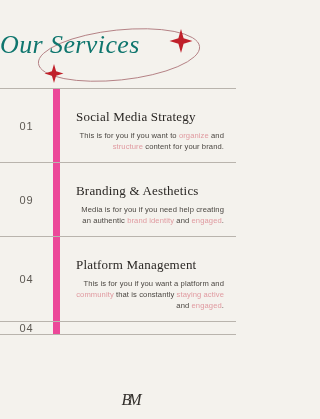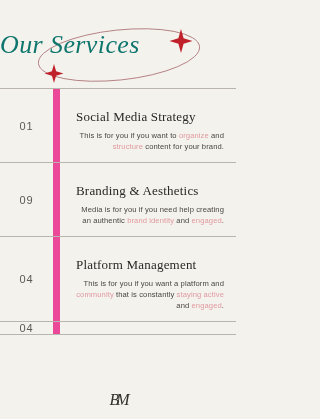--- a/index.html
+++ b/index.html
@@ -94,21 +94,21 @@
     letter-spacing: 0.1px;
     text-align: right;
   }
   .hl {
     color: #e09aa0;
   }
 
   
   .footer {
     position: absolute;
-    left: 0;
+    left: 12px;
     bottom: 0;
     width: 236px;
     height: 39px;
     display: flex;
     align-items: center;
     justify-content: center;
   }
   .monogram {
     font-family: "Liberation Serif", serif;
     font-style: italic;

